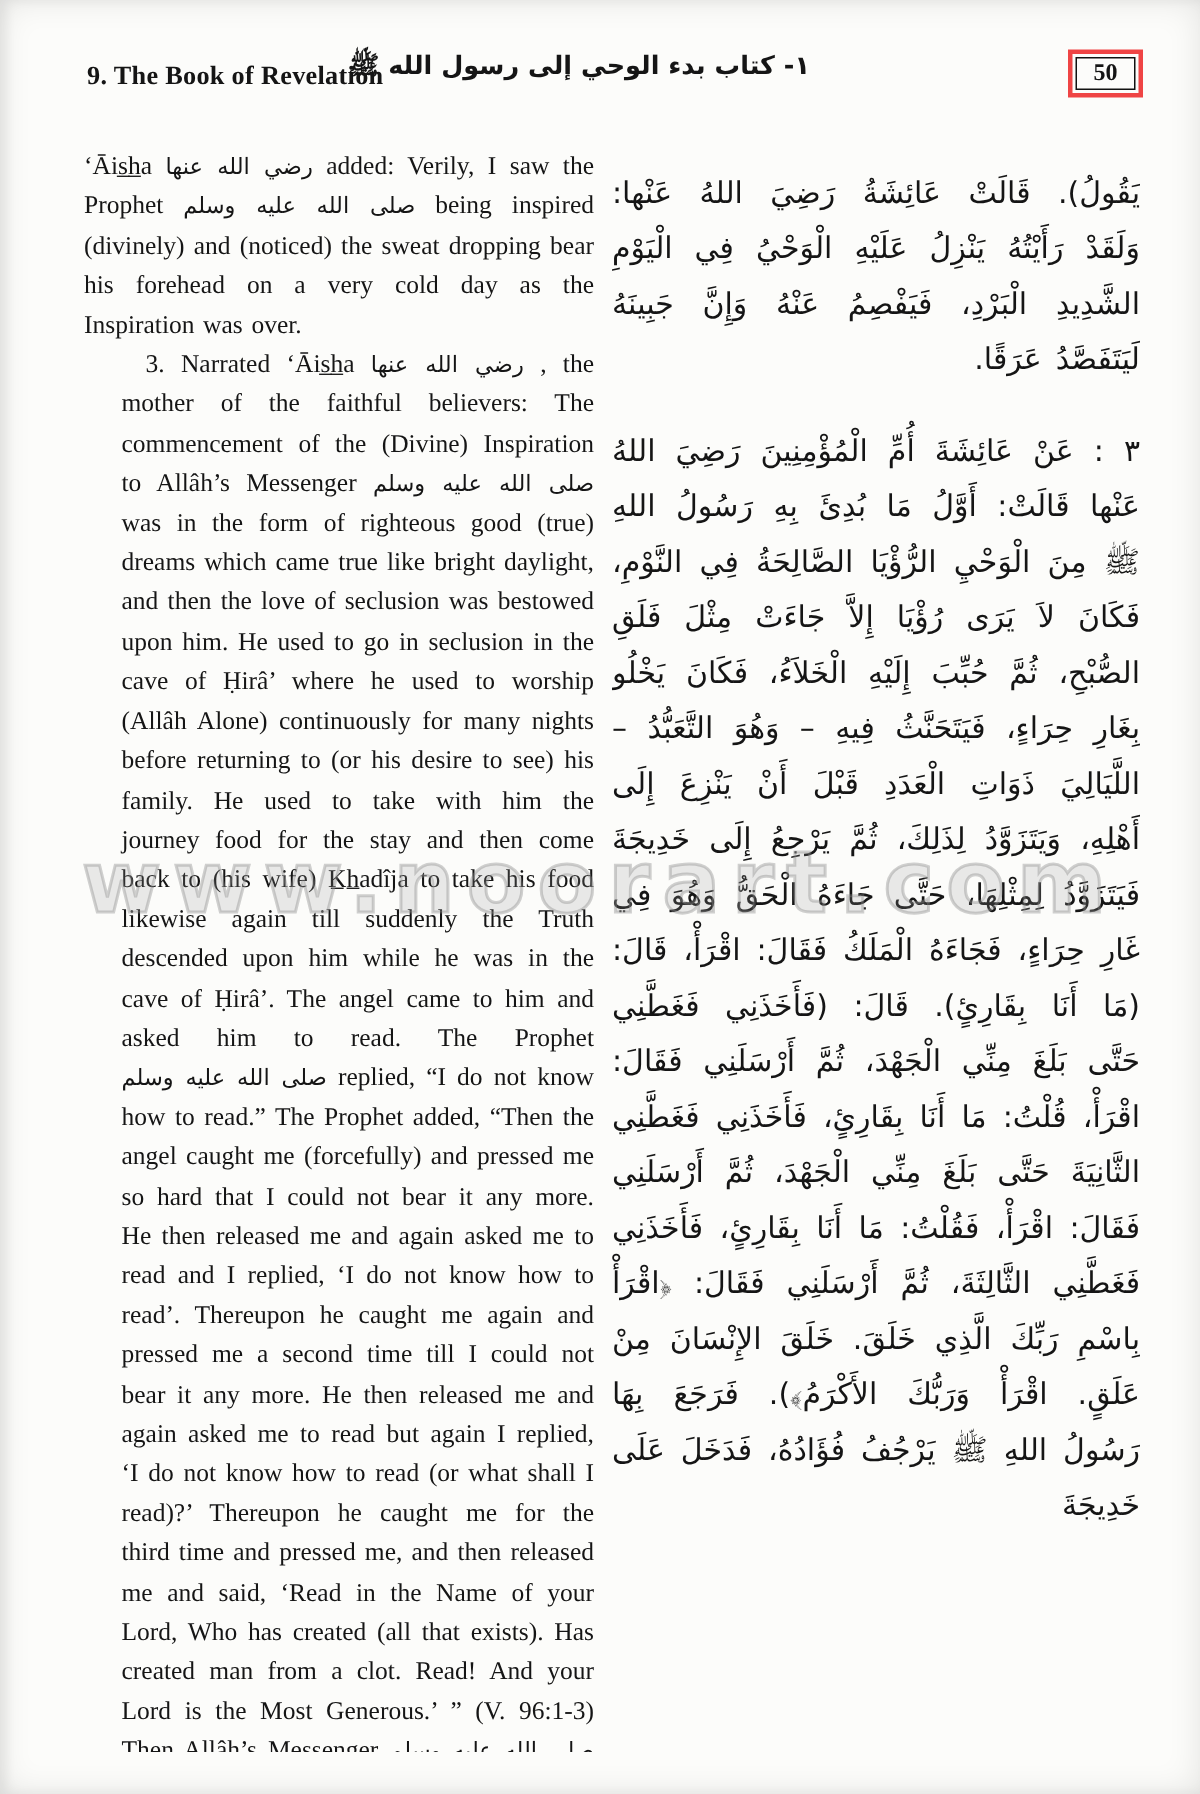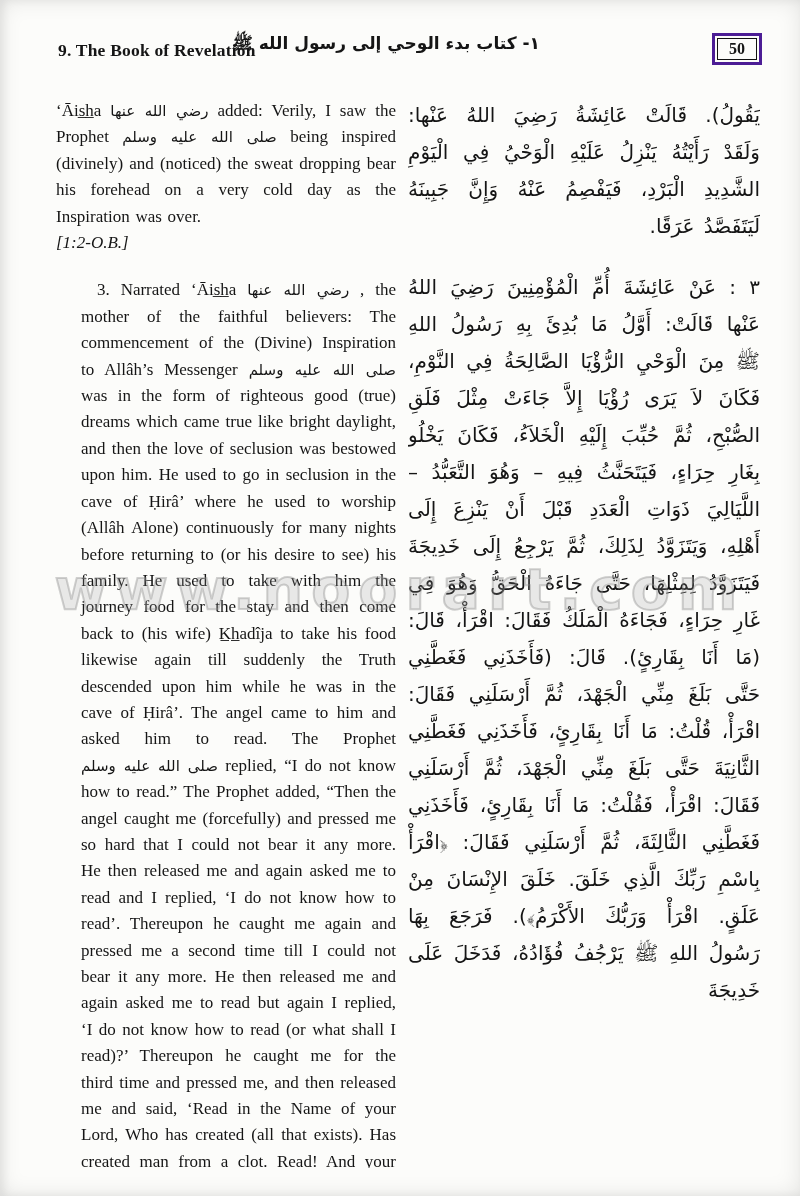--- a/index.html
+++ b/index.html
@@ -15,21 +15,21 @@
     font-size:17.5px; font-weight:bold; letter-spacing:0.2px;
   }
   .header-ar {
     position:absolute; left:285px; top:33px; width:255px;
     direction:rtl; text-align:center;
     font-family:"DejaVu Sans", sans-serif;
     font-size:17px; font-weight:bold; white-space:nowrap;
   }
   .pagebox {
     position:absolute; left:712px; top:33px;
-    border:3px solid #4c1d95; padding:2px; background:#fcfcfa;
+    border:3px solid #ef4444; padding:2px; background:#fcfcfa;
   }
   .pagebox-inner {
     border:1.5px solid #111; padding:1px 11px;
     font-size:16px; font-weight:bold; font-family:"Liberation Serif", serif;
   }
   
   .col-en {
     position:absolute; left:56px; top:98px; width:340px; height:1070px;
     overflow:hidden;
   }
@@ -42,21 +42,21 @@
     word-spacing:1.5px;
   }
   .para-en.indent { text-indent:16px;margin-left:25px; }
   .ref {
     margin:0 0 21px; font-size:17px; line-height:26.4px; font-style:italic;
   }
   .hon {
     font-family:"DejaVu Sans", sans-serif; font-size:15px; white-space:nowrap;
   }
   .para-ar {
-    margin:3px 0 24px; direction:rtl; text-align:justify;
+    margin:16px 0 24px; direction:rtl; text-align:justify;
     font-family:"DejaVu Sans", sans-serif;
     font-size:20px; line-height:37px; word-spacing:3px;
   }
   
   .watermark {
     position:absolute; left:0; top:556px; width:800px; z-index:5;
     pointer-events:none; text-align:center; white-space:nowrap;
     font-family:"DejaVu Sans", sans-serif; font-weight:bold;
     font-size:57px; letter-spacing:8px;
     color:rgba(155,155,155,0.20);
@@ -69,21 +69,20 @@
 <div class="page">
 
   <div class="header-en">9. The Book of Revelation</div>
   <div class="header-ar">١- كتاب بدء الوحي إلى رسول الله ﷺ</div>
   <div class="pagebox">
     <div class="pagebox-inner">50</div>
   </div>
 
   <div class="col-en">
     <p class="para-en"><span>‘Āis̲h̲a </span><span class="hon">رضي الله عنها</span><span> added: Verily, I saw the Prophet </span><span class="hon">صلى الله عليه وسلم</span><span> being inspired (divinely) and (noticed) the sweat dropping bear his forehead on a very cold day as the Inspiration was over.</span></p>
-    <p class="ref">[1:2-O.B.]</p>
     <p class="para-en indent"><span>3.  Narrated ‘Āis̲h̲a </span><span class="hon">رضي الله عنها</span><span> , the mother of the faithful believers: The commencement of the (Divine) Inspiration to Allâh’s Messenger </span><span class="hon">صلى الله عليه وسلم</span><span> was in the form of righteous good (true) dreams which came true like bright daylight, and then the love of seclusion was bestowed upon him. He used to go in seclusion in the cave of Ḥirâ’ where he used to worship (Allâh Alone) continuously for many nights before returning to (or his desire to see) his family. He used to take with him the journey food for the stay and then come back to (his wife) K̲h̲adîja to take his food likewise again till suddenly the Truth descended upon him while he was in the cave of Ḥirâ’. The angel came to him and asked him to read. The Prophet </span><span class="hon">صلى الله عليه وسلم</span><span> replied, “I do not know how to read.” The Prophet added, “Then the angel caught me (forcefully) and pressed me so hard that I could not bear it any more. He then released me and again asked me to read and I replied, ‘I do not know how to read’. Thereupon he caught me again and pressed me a second time till I could not bear it any more. He then released me and again asked me to read but again I replied, ‘I do not know how to read (or what shall I read)?’ Thereupon he caught me for the third time and pressed me, and then released me and said, ‘Read in the Name of your Lord, Who has created (all that exists). Has created man from a clot. Read!  And your Lord is the Most Generous.’ ”  (V. 96:1-3) Then Allâh’s Messenger </span><span class="hon">صلى الله عليه وسلم</span><span> returned with</span></p>
   </div>
 
   <div class="col-ar">
     <p class="para-ar">يَقُولُ). قَالَتْ عَائِشَةُ رَضِيَ اللهُ عَنْها: وَلَقَدْ رَأَيْتُهُ يَنْزِلُ عَلَيْهِ الْوَحْيُ فِي الْيَوْمِ الشَّدِيدِ الْبَرْدِ، فَيَفْصِمُ عَنْهُ وَإِنَّ جَبِينَهُ لَيَتَفَصَّدُ عَرَقًا.</p>
     <p class="para-ar">٣ : عَنْ عَائِشَةَ أُمِّ الْمُؤْمِنِينَ رَضِيَ اللهُ عَنْها قَالَتْ: أَوَّلُ مَا بُدِئَ بِهِ رَسُولُ اللهِ ﷺ مِنَ الْوَحْيِ الرُّؤْيَا الصَّالِحَةُ فِي النَّوْمِ، فَكَانَ لاَ يَرَى رُؤْيَا إِلاَّ جَاءَتْ مِثْلَ فَلَقِ الصُّبْحِ، ثُمَّ حُبِّبَ إِلَيْهِ الْخَلاَءُ، فَكَانَ يَخْلُو بِغَارِ حِرَاءٍ، فَيَتَحَنَّثُ فِيهِ – وَهُوَ التَّعَبُّدُ – اللَّيَالِيَ ذَوَاتِ الْعَدَدِ قَبْلَ أَنْ يَنْزِعَ إِلَى أَهْلِهِ، وَيَتَزَوَّدُ لِذَلِكَ، ثُمَّ يَرْجِعُ إِلَى خَدِيجَةَ فَيَتَزَوَّدُ لِمِثْلِهَا، حَتَّى جَاءَهُ الْحَقُّ وَهُوَ فِي غَارِ حِرَاءٍ، فَجَاءَهُ الْمَلَكُ فَقَالَ: اقْرَأْ، قَالَ: (مَا أَنَا بِقَارِئٍ). قَالَ: (فَأَخَذَنِي فَغَطَّنِي حَتَّى بَلَغَ مِنِّي الْجَهْدَ، ثُمَّ أَرْسَلَنِي فَقَالَ: اقْرَأْ، قُلْتُ: مَا أَنَا بِقَارِئٍ، فَأَخَذَنِي فَغَطَّنِي الثَّانِيَةَ حَتَّى بَلَغَ مِنِّي الْجَهْدَ، ثُمَّ أَرْسَلَنِي فَقَالَ: اقْرَأْ، فَقُلْتُ: مَا أَنَا بِقَارِئٍ، فَأَخَذَنِي فَغَطَّنِي الثَّالِثَةَ، ثُمَّ أَرْسَلَنِي فَقَالَ: ﴿اقْرَأْ بِاسْمِ رَبِّكَ الَّذِي خَلَقَ. خَلَقَ الإِنْسَانَ مِنْ عَلَقٍ. اقْرَأْ وَرَبُّكَ الأَكْرَمُ﴾). فَرَجَعَ بِهَا رَسُولُ اللهِ ﷺ يَرْجُفُ فُؤَادُهُ، فَدَخَلَ عَلَى خَدِيجَةَ</p>
   </div>
 
   <div class="watermark">www.noorart.com</div>
 

